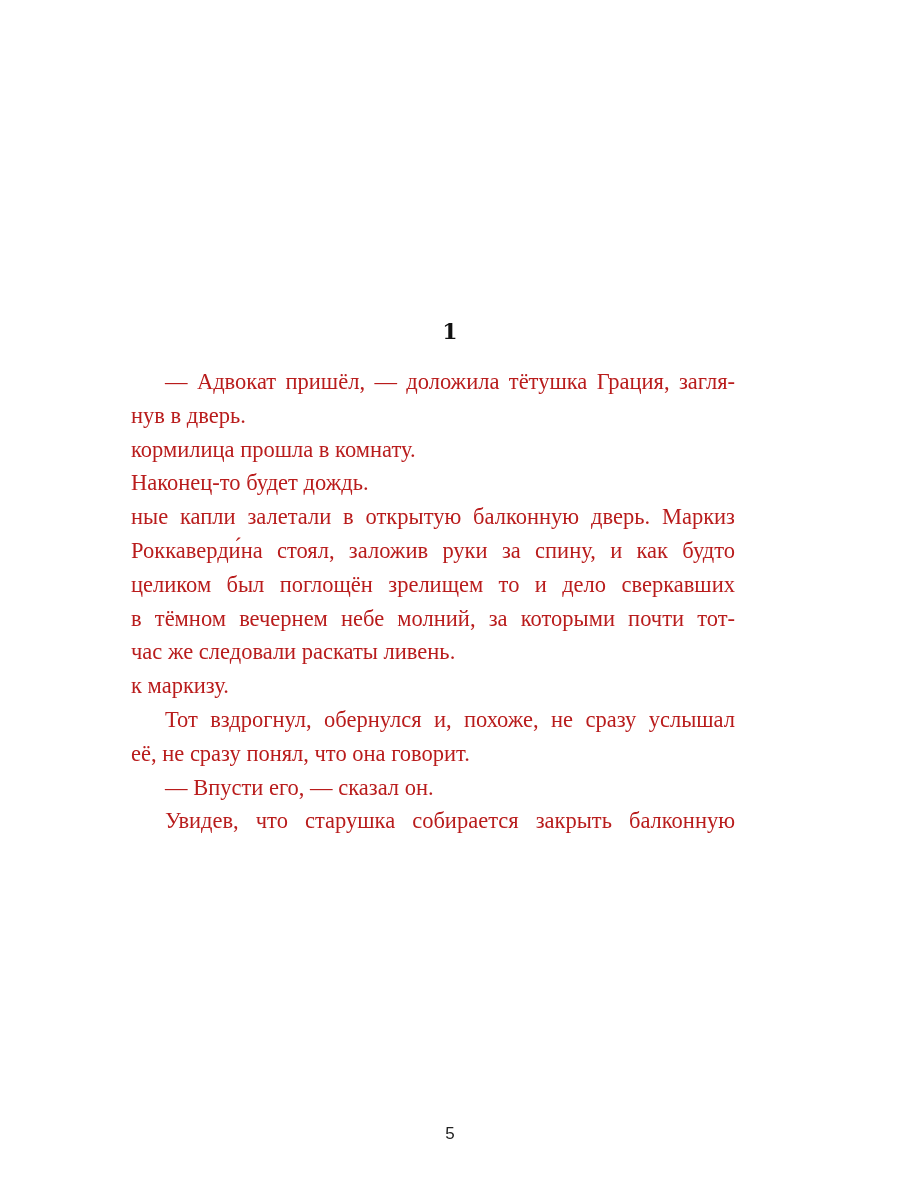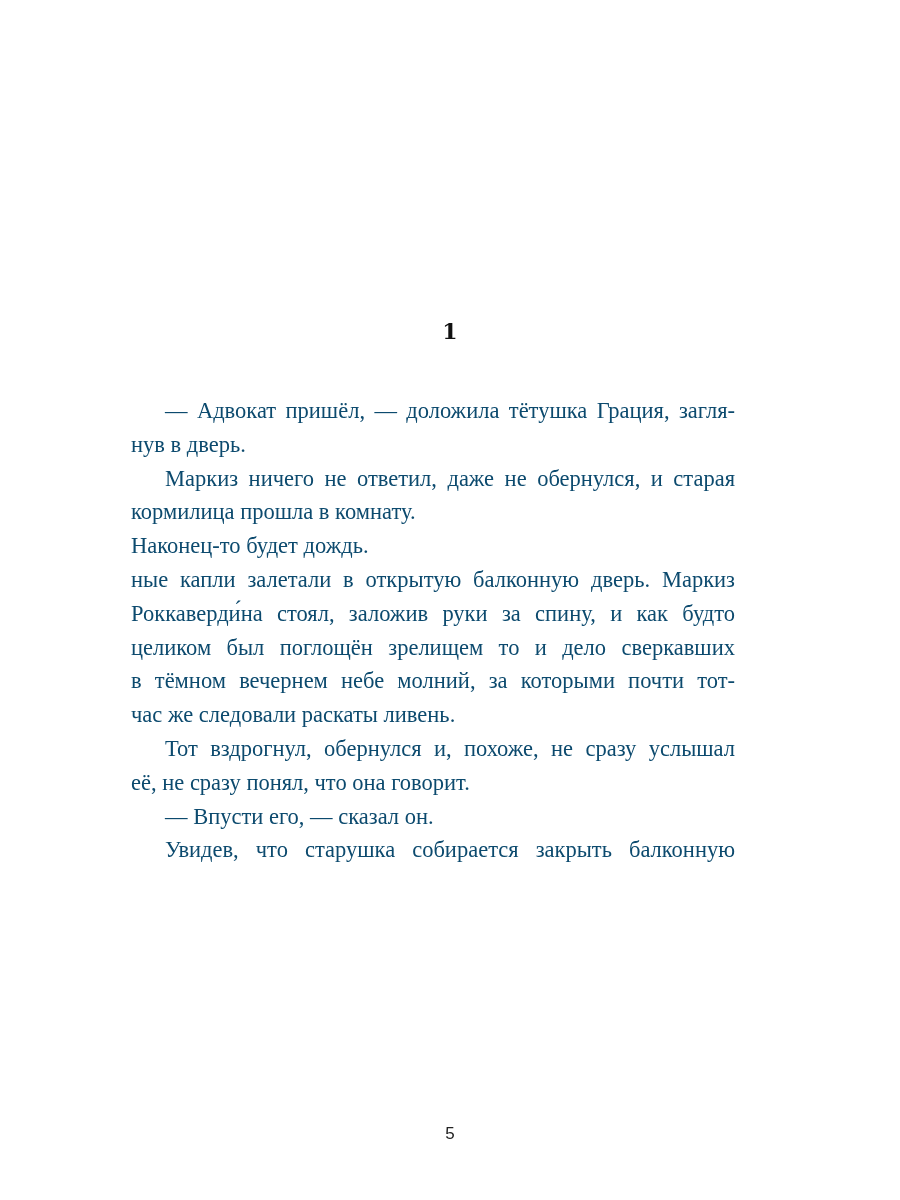--- a/index.html
+++ b/index.html
@@ -8,50 +8,50 @@
       position: absolute; left: 0; top: 0; width: 900px; height: 1200px;
       background: #ffffff; color: #1a1a1a;
     }
     .chapter-num {
       position: absolute; left: 0; width: 900px; top: 318px;
       text-align: center;
       font-family: "DejaVu Serif", serif; font-weight: bold; font-size: 22px;
       color: #111;
     }
     .body-text {
-      position: absolute; left: 131px; width: 604px; top: 394px;
+      position: absolute; left: 131px; width: 604px; top: 365px;
       font-family: "Liberation Serif", serif;
-      font-size: 22.5px; line-height: 33.8px; color: #0c4a6e;
+      font-size: 22.5px; line-height: 33.8px; color: #b91c1c;
     }
     .line { white-space: nowrap; height: 33.8px; }
     .line.just { text-align: justify; text-align-last: justify; white-space: normal; }
     .line.indent { padding-left: 34px; }
     .page-number {
       position: absolute; left: 0; width: 900px; top: 1124px;
       text-align: center;
       font-family: "Liberation Sans", sans-serif; font-size: 17px; color: #222;
     }
   </style>
 </head>
 <body>
 
 <div class="page">
   <div class="chapter-num">1</div>
 
   <div class="body-text">
     <div class="line indent just">— Адвокат пришёл, — доложила тётушка Грация, загля-</div>
     <div class="line">нув в дверь.</div>
-    <div class="line indent just">Маркиз ничего не ответил, даже не обернулся, и старая</div>
     <div class="line">кормилица прошла в комнату.</div>
     <div class="line">Наконец-то будет дождь.</div>
     <div class="line just">ные капли залетали в открытую балконную дверь. Маркиз</div>
     <div class="line just">Роккаверди́на стоял, заложив руки за спину, и как будто</div>
     <div class="line just">целиком был поглощён зрелищем то и дело сверкавших</div>
     <div class="line just">в тёмном вечернем небе молний, за которыми почти тот-</div>
     <div class="line">час же следовали раскаты ливень.</div>
+    <div class="line">к маркизу.</div>
     <div class="line indent just">Тот вздрогнул, обернулся и, похоже, не сразу услышал</div>
     <div class="line">её, не сразу понял, что она говорит.</div>
     <div class="line indent">— Впусти его, — сказал он.</div>
     <div class="line indent just">Увидев, что старушка собирается закрыть балконную</div>
   </div>
 
   <div class="page-number">5</div>
 </div>
 
 </body></html>

